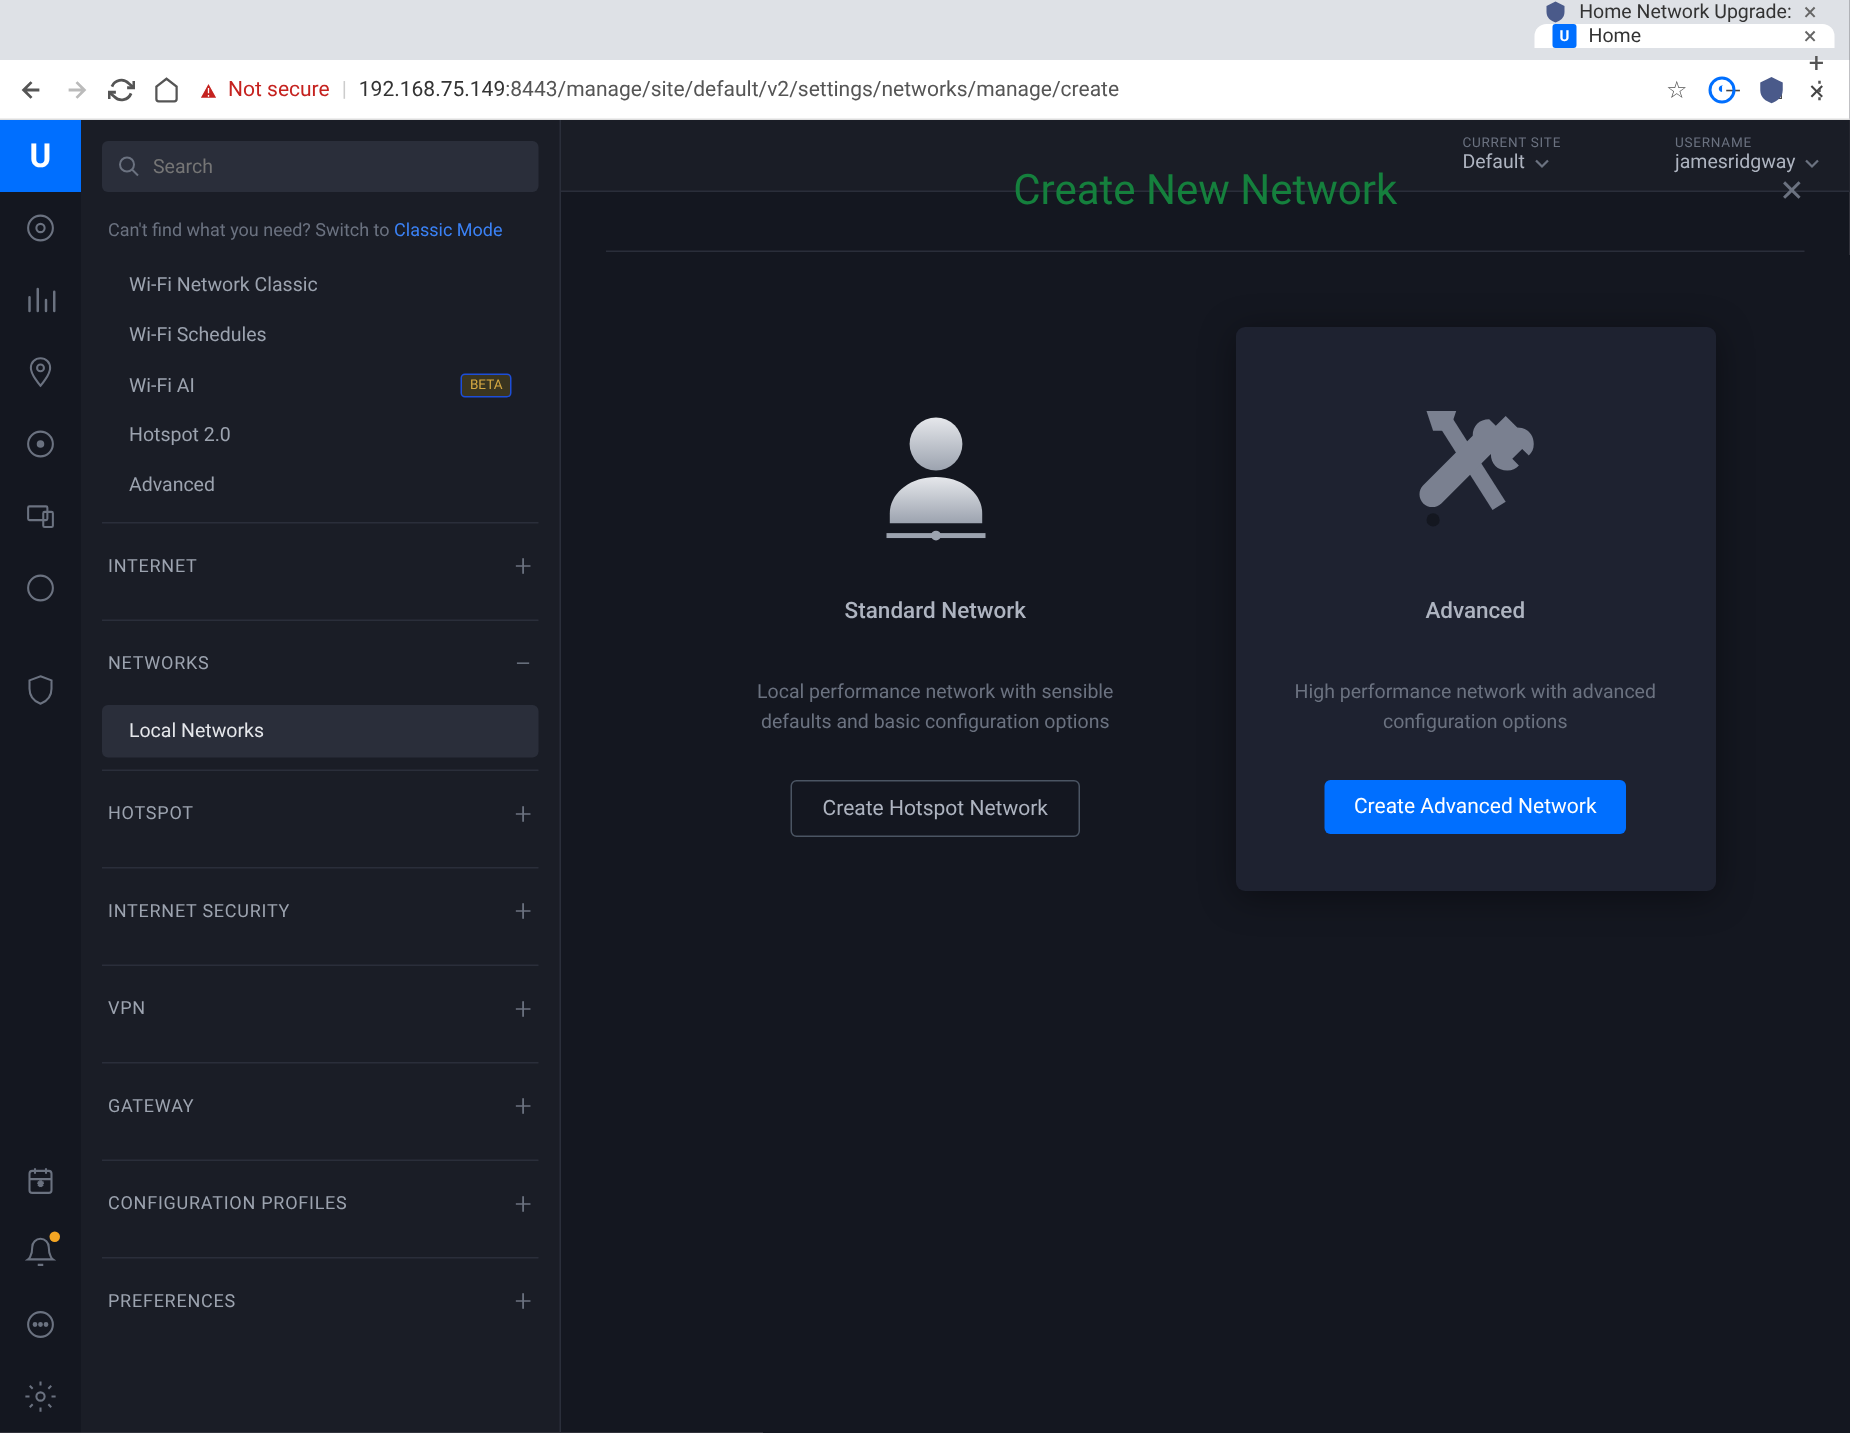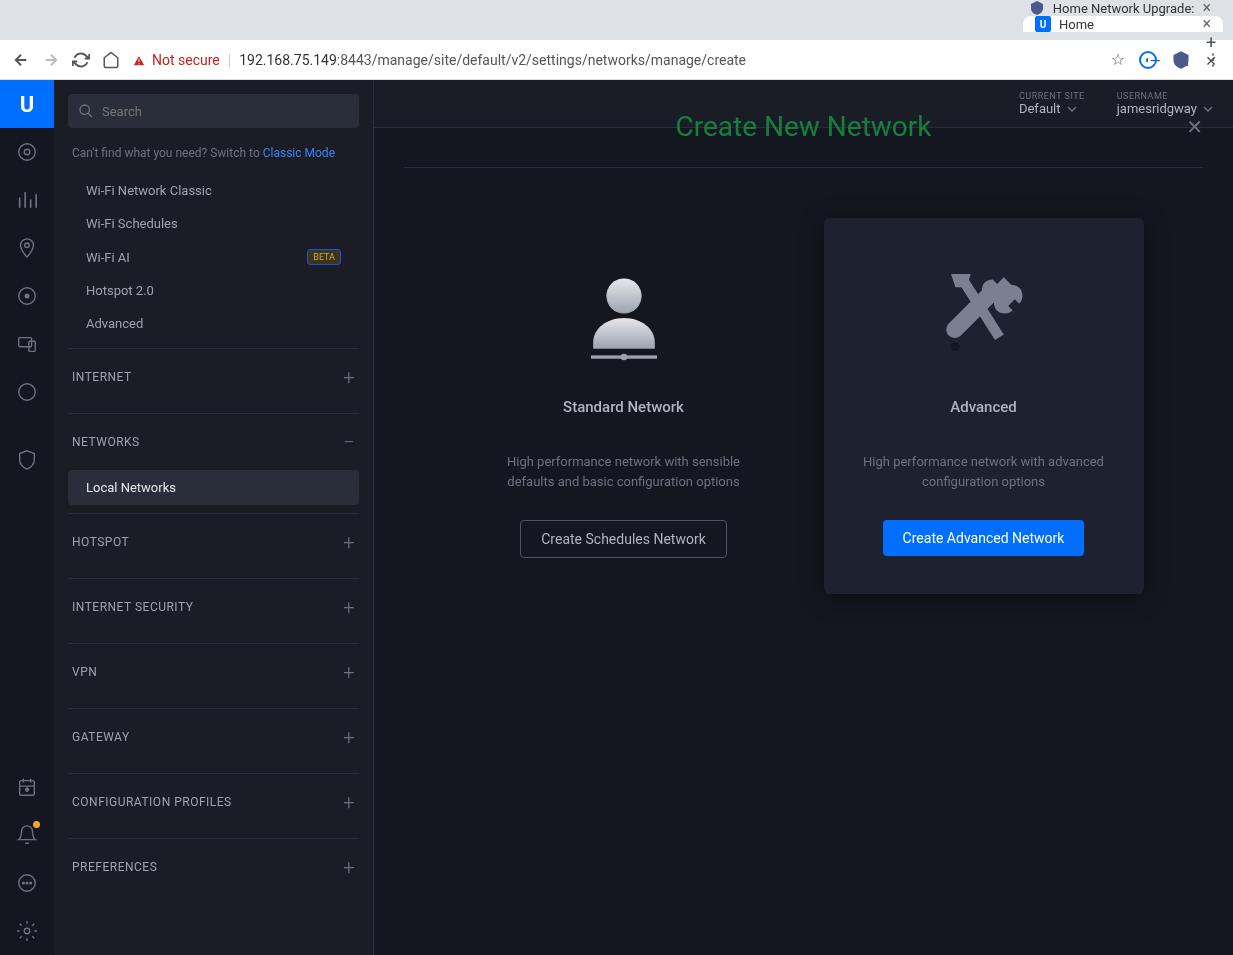--- a/index.html
+++ b/index.html
@@ -33,21 +33,21 @@
 .rail-item svg { width: 22px; height: 22px; }
 .rail-spacer { flex: 1; }
 .rail-item .dot { position: absolute; top: 10px; right: 14px; width: 7px; height: 7px; background: #f5a623; border-radius: 50%; }
 
 .topbar { position: absolute; left: 54px; right: 0; top: 80px; height: 48px; background: #1a1d26; display: flex; align-items: center; padding: 0 20px; border-bottom: 1px solid #2a2e3a; }
 .topbar-left { display: flex; align-items: center; gap: 12px; }
 .topbar-logo-circle { width: 24px; height: 24px; background: #fff; border-radius: 50%; display: flex; align-items: center; justify-content: center; }
 .topbar-brand { color: #e5e7eb; font-size: 17px; font-weight: 300; display: flex; align-items: center; gap: 4px; }
 .topbar-brand .unifi { font-style: italic; font-weight: 500; }
 .topbar-right { margin-left: auto; display: flex; gap: 32px; }
-.topbar-meta { display: flex; flex-direction: column; }
+.topbar-meta { display: flex; flex-direction: column; margin-left: 44px; }
 .topbar-meta-label { font-size: 9px; color: #6b7280; letter-spacing: 0.5px; }
 .topbar-meta-value { font-size: 13px; color: #aeb4c0; display: flex; align-items: center; gap: 6px; }
 .sidebar { width: 320px; background: #1a1d26; border-right: 1px solid #2a2e3a; padding: 14px; overflow-y: auto; position: relative; }
 .search-box { background: #2a2e3a; border-radius: 4px; height: 34px; display: flex; align-items: center; padding: 0 10px; gap: 8px; }
 .search-box input { background: transparent; border: none; outline: none; color: #aeb4c0; font-size: 13px; flex: 1; }
 .search-box svg { width: 16px; height: 16px; color: #6b7280; }
 .classic-hint { font-size: 12px; color: #6b7280; margin: 18px 4px 14px; }
 .classic-hint a { color: #3b82f6; text-decoration: none; }
 
 .side-item { padding: 9px 18px; color: #9ca3af; font-size: 13px; display: flex; align-items: center; justify-content: space-between; }
@@ -350,22 +350,22 @@
                     <stop offset="1" stop-color="#9ca3af"></stop>
                   </linearGradient>
                 </defs>
             <circle cx="50" cy="30" r="16" fill="url(#g1)"></circle>
             <path d="M50 50c-16 0-28 10-28 22v6h56v-6c0-12-12-22-28-22z" fill="url(#g1)"></path>
             <rect x="20" y="84" width="60" height="3" fill="#9ca3af"></rect>
             <circle cx="50" cy="85.5" r="3" fill="#9ca3af"></circle>
           </svg>
         </div>
         <div class="card-title">Standard Network</div>
-        <div class="card-desc">High performance network with sensible defaults and basic configuration options</div>
-        <button class="card-btn outline">Create Schedules Network</button>
+        <div class="card-desc">Local performance network with sensible defaults and basic configuration options</div>
+        <button class="card-btn outline">Create Hotspot Network</button>
       </div>
       <div class="card highlighted">
         <div class="card-icon">
           <svg viewBox="0 0 100 100">
             <g fill="#7a8090">
               <path d="M25 15l8-5 35 55-8 5z"></path>
               <path d="M20 10l18 0 -4 12-10 0z"></path>
               <path d="M75 20c6 0 10 4 10 10 0 3-1 5-3 7l-4-4-6 6 4 4c-2 2-4 3-7 3-6 0-10-4-10-10l-30 30c-3 3-8 3-11 0s-3-8 0-11l30-30c0-6 4-10 10-10l4 4 6-6z"></path>
               <circle cx="24" cy="76" r="4" fill="#141720"></circle>
             </g>

